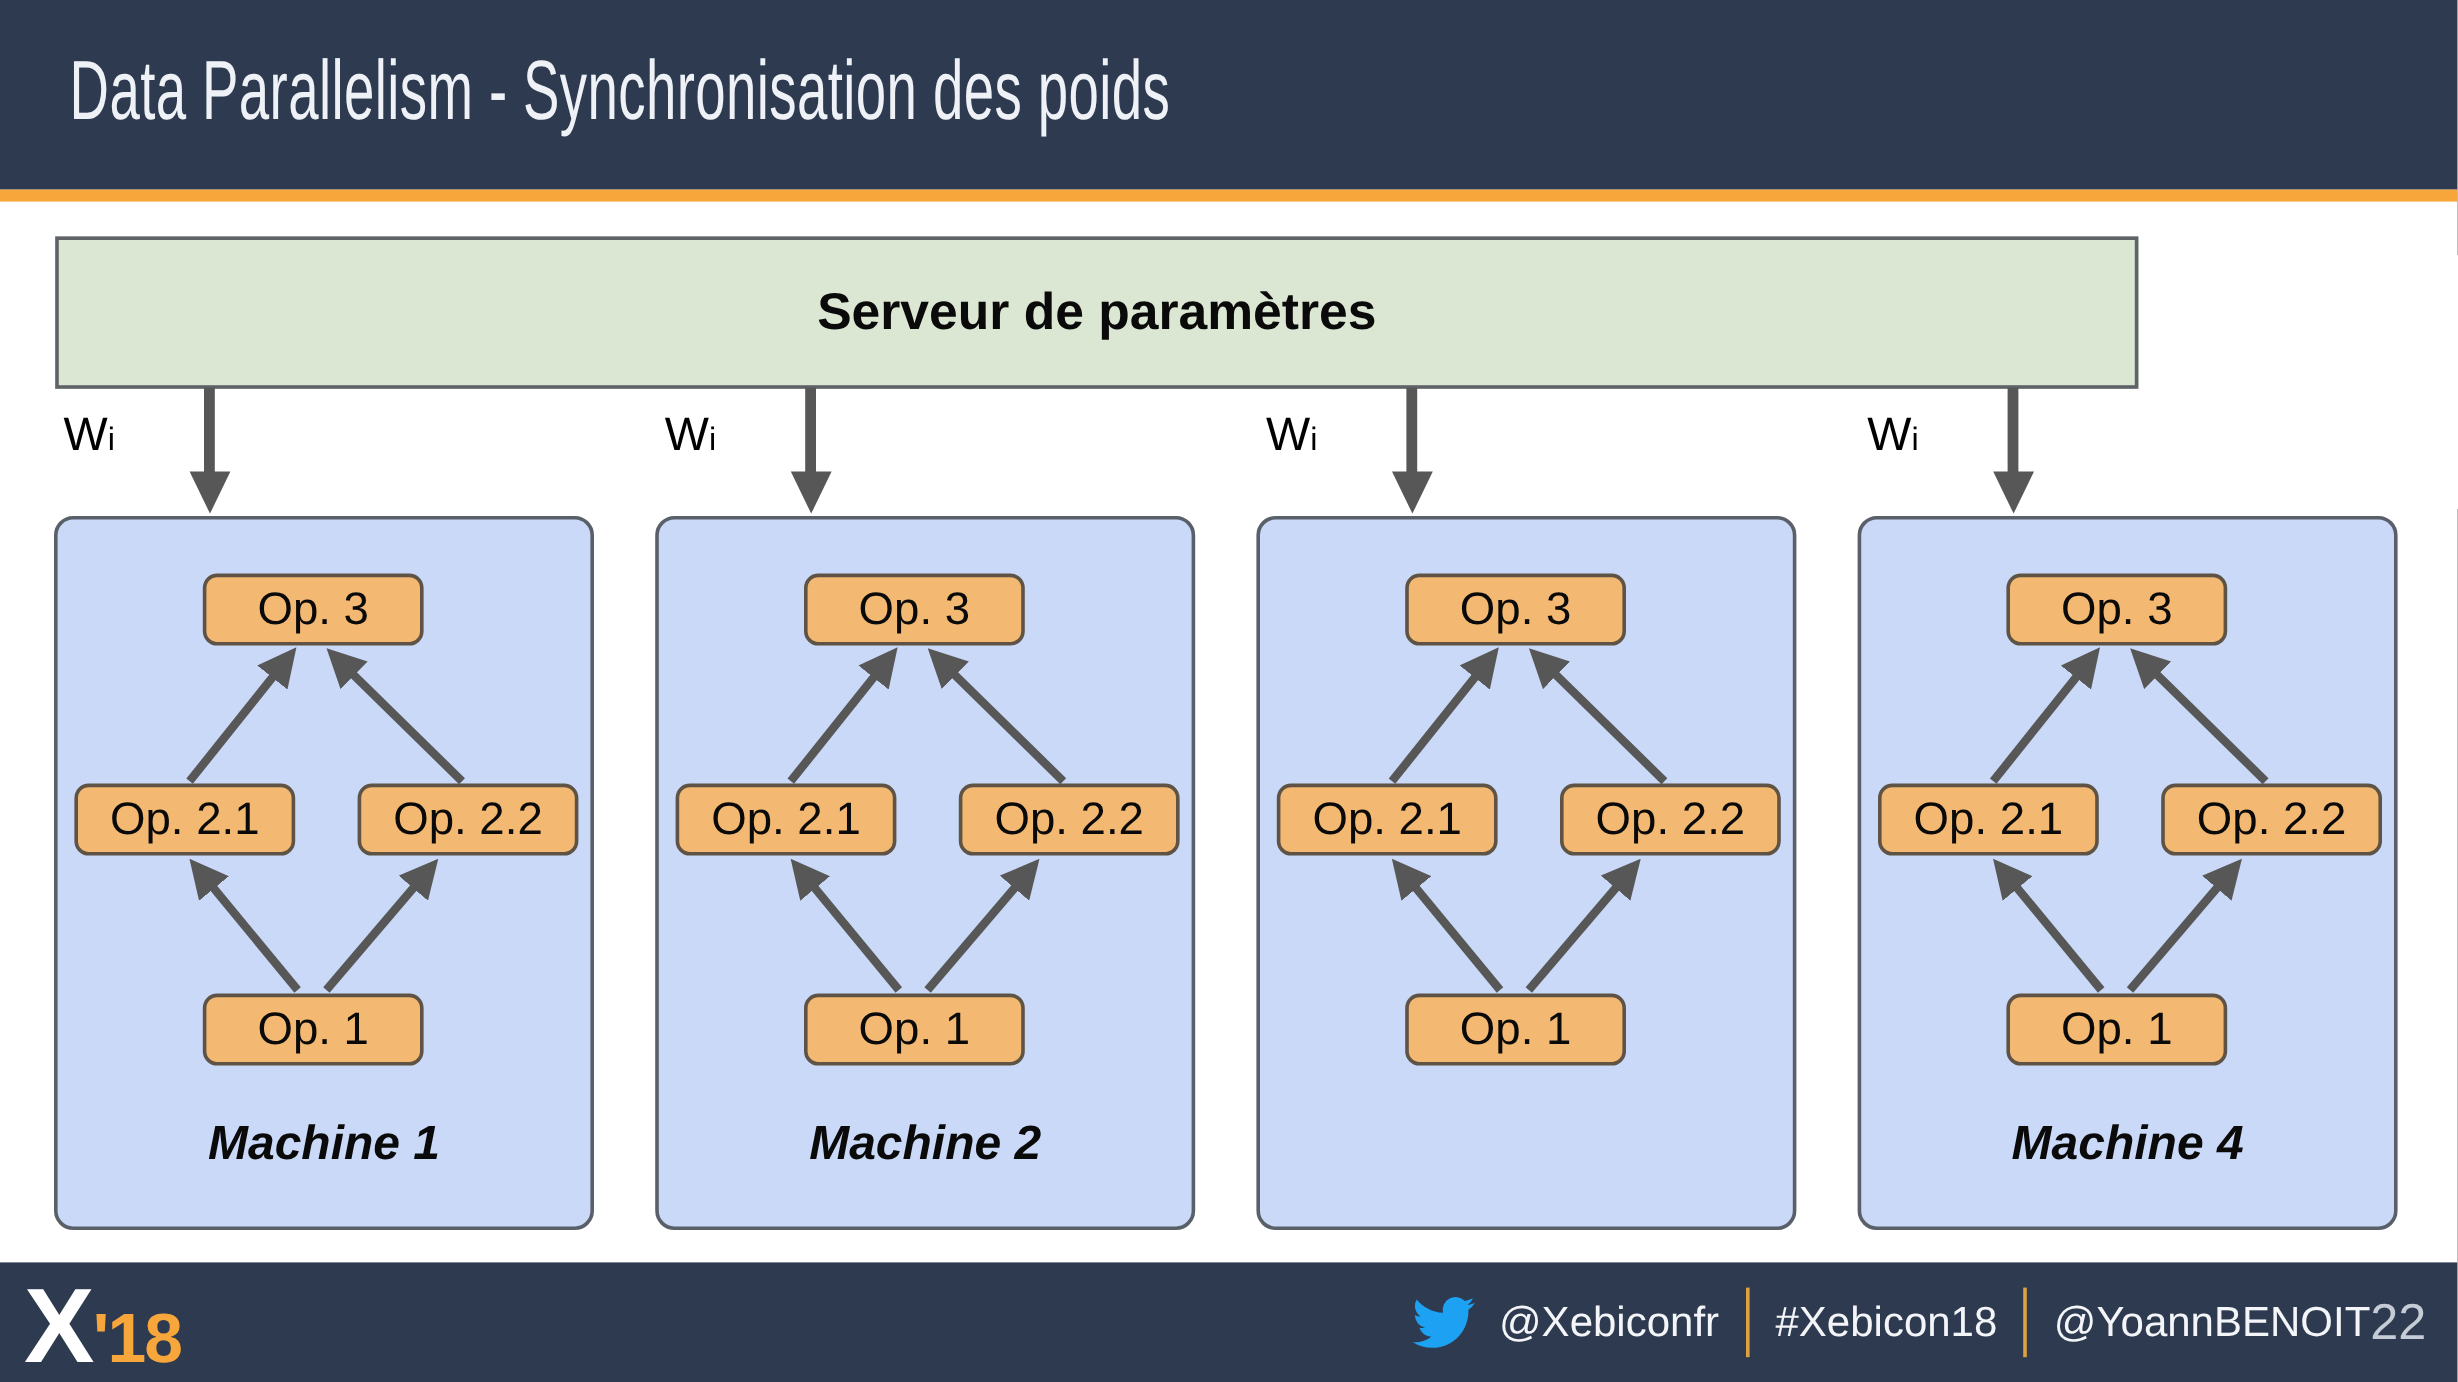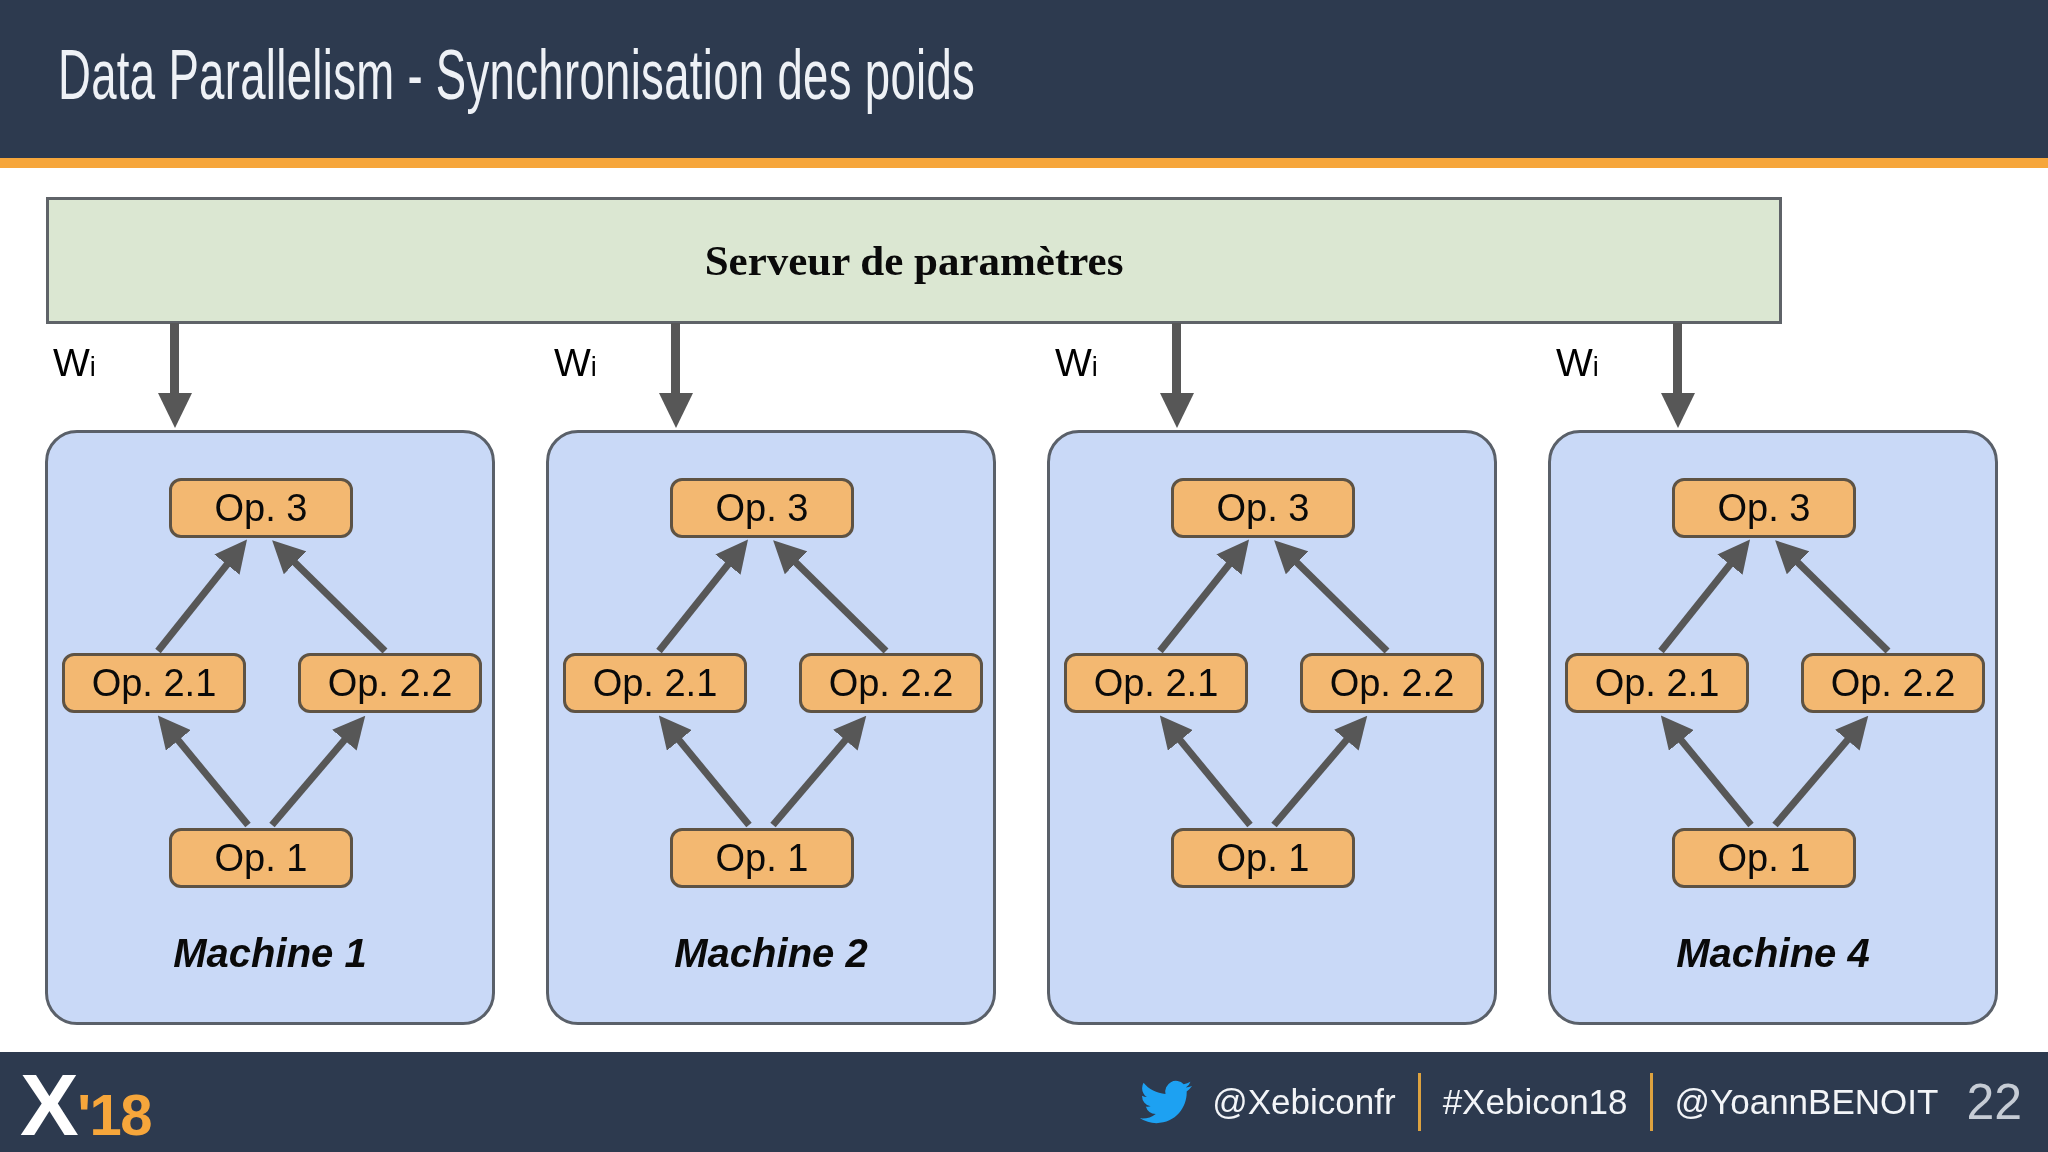--- a/index.html
+++ b/index.html
@@ -11,54 +11,54 @@
   .header{position:absolute;left:0;top:0;width:100%;height:158px;background:#2d3a4f;}
   .title-wrap{position:absolute;left:58px;top:40px;}
   .title{
     display:inline-block;font-size:70px;line-height:1;color:#eef1f6;font-weight:400;
     transform:scaleX(0.65);transform-origin:0 50%;white-space:nowrap;letter-spacing:0.5px;
   }
   .accent-bar{position:absolute;left:0;top:158px;width:100%;height:10px;background:#f6a63b;}
   
   .server{
     position:absolute;left:46px;top:197px;width:1736px;height:127px;box-sizing:border-box;
-    background:#dbe7d2;border:3px solid #5f6368;display:flex;align-items:center;justify-content:center;font-family:Liberation Serif, serif;
+    background:#dbe7d2;border:3px solid #5f6368;display:flex;align-items:center;justify-content:center;
   }
   .server-label{font-size:43px;font-weight:700;color:#0a0a0a;}
   
   .wshaft{position:absolute;top:323px;width:9px;height:72px;background:#575757;}
   .whead{position:absolute;top:393px;width:0;height:0;
     border-left:17px solid transparent;border-right:17px solid transparent;border-top:35px solid #575757;}
   .wlabel{position:absolute;top:342px;width:110px;text-align:left;font-size:39px;color:#000;line-height:1.1;white-space:nowrap;}
   .wlabel sub{font-size:27px;vertical-align:baseline;}
   
   .machine{
     position:absolute;top:430px;width:450px;height:595px;box-sizing:border-box;
-    background:#c9d9f7;border:3px solid #5a6069;border-radius:32px;
+    background:#c9d9f7;border:3px solid #5a6069;border-radius:16px;
   }
   .m1{left:45px}.m2{left:546px}.m3{left:1047px}.m4{left:1548px}
   .dag{position:absolute;left:0;top:0;}
   .op{
     position:absolute;width:184px;height:60px;box-sizing:border-box;
     background:#f3b871;border:3px solid #5e5344;border-radius:12px;
     display:flex;align-items:center;justify-content:center;font-size:38px;color:#0a0a0a;white-space:nowrap;
   }
   .op3{left:121px;top:45px}.op21{left:14px;top:220px}.op22{left:250px;top:220px}.op1{left:121px;top:395px}
   .machine-name{position:absolute;left:0;right:0;top:498px;text-align:center;font-weight:700;font-size:40px;color:#0a0a0a;font-style:italic;}
   
   .footer{position:absolute;left:0;top:1052px;width:100%;height:100px;background:#2d3a4f;}
   .logo{position:absolute;left:20px;top:9px;display:flex;align-items:baseline;font-weight:700;letter-spacing:-1.5px;color:#ffffff;}
   .logo-x{font-size:88px;line-height:1;}
   .logo-rest{font-size:58px;line-height:1;}
   .logo-year{font-size:58px;line-height:1;color:#f6a63b;}
   .fright{position:absolute;right:26px;top:0;height:100px;display:flex;align-items:center;}
   .twitter{margin-right:20px;flex:none;display:flex;align-items:center;}
   .handle{font-size:35px;color:#f3f5f8;white-space:nowrap;}
   .fdiv{width:3px;height:58px;background:#dda23f;margin:0 22px;flex:none;}
-  .pagenum{font-size:50px;font-weight:300;color:#c6ccd5;margin-left:28px;}
+  .pagenum{font-size:42px;font-weight:300;color:#c6ccd5;}
 </style>
 </head>
 <body>
 
 <svg width="0" height="0" style="position:absolute" aria-hidden="true">
   <defs>
     <marker id="ah" viewBox="0 0 10 10" refX="7" refY="5" markerWidth="4.6" markerHeight="4.6" orient="auto">
       <path d="M0,0 L10,5 L0,10 z" fill="#575757"></path>
     </marker>
   </defs>

